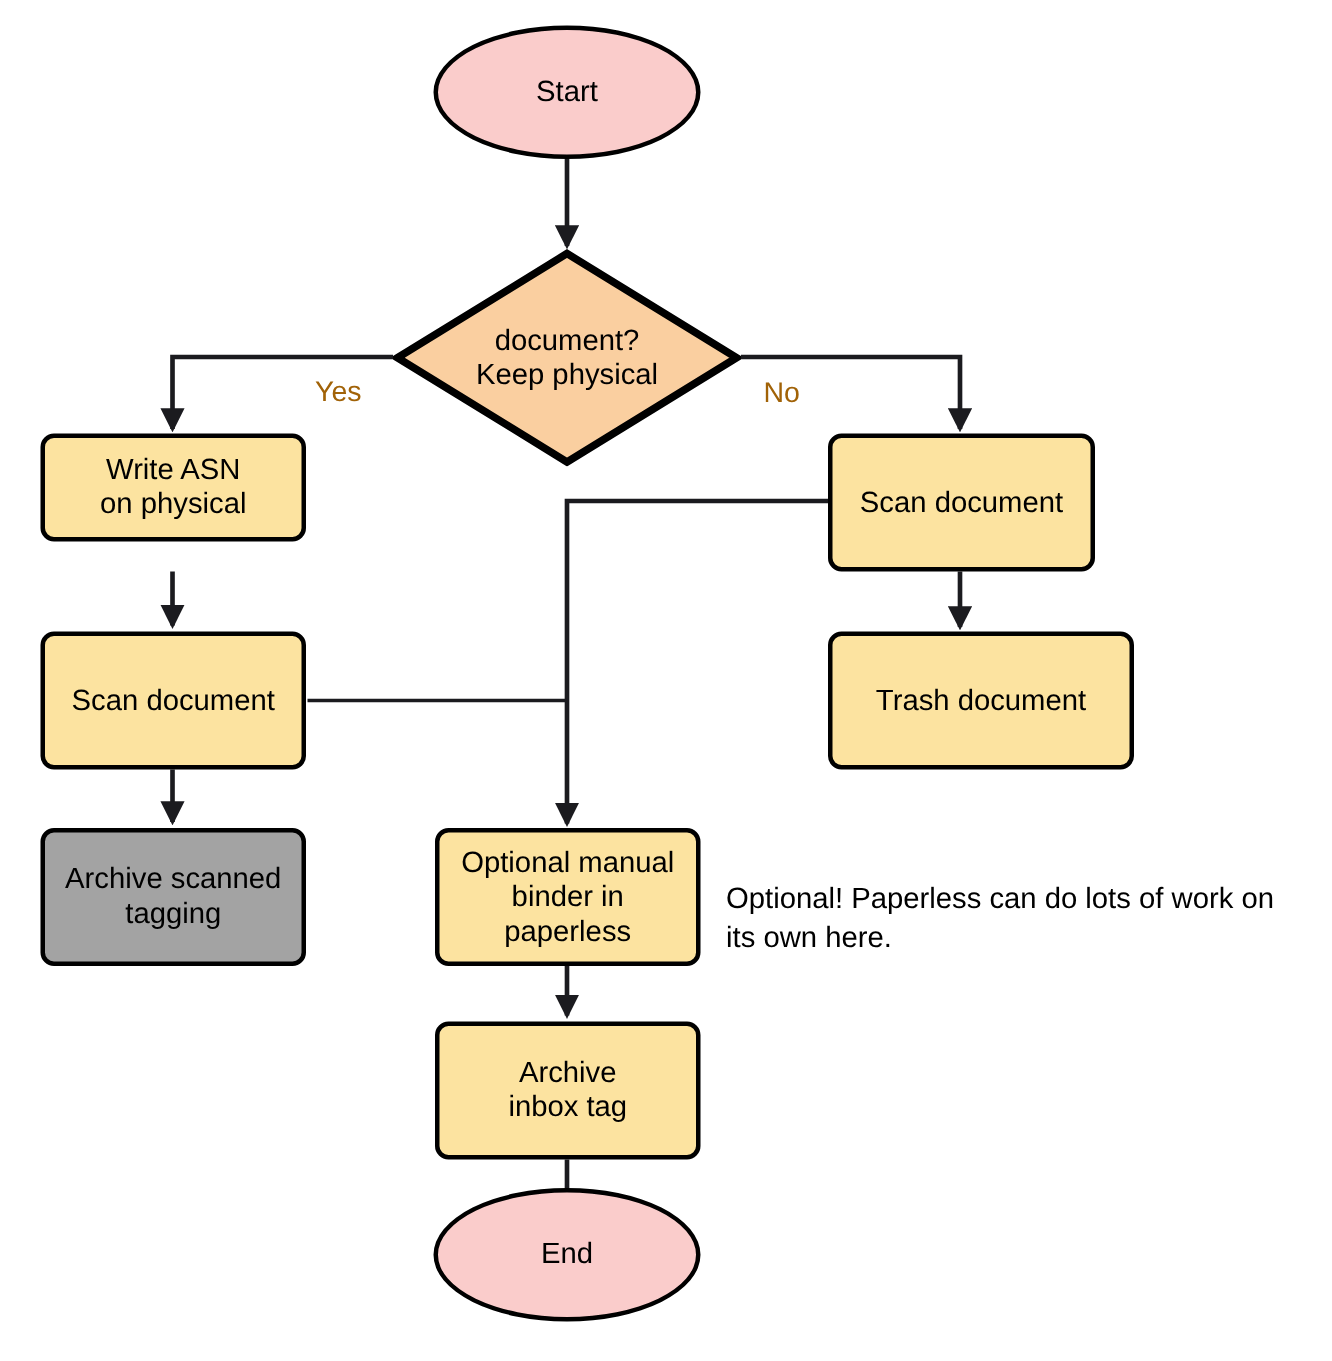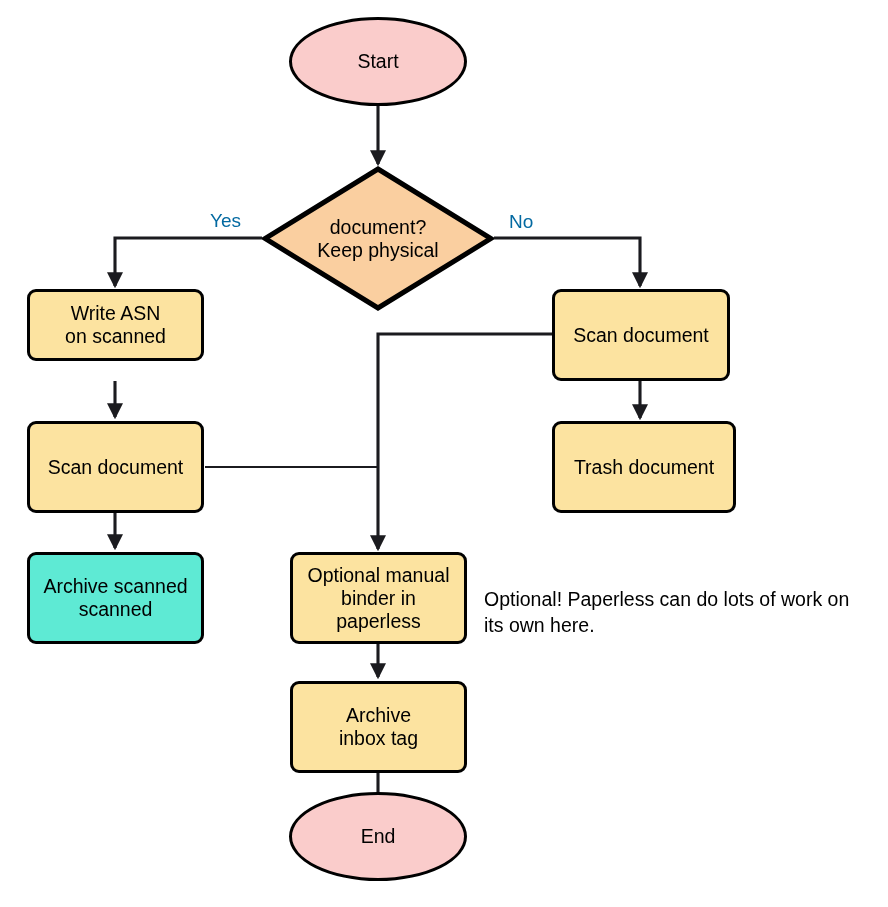--- a/index.html
+++ b/index.html
@@ -53,22 +53,23 @@
     width:100%; height:100%;
   }
   .diamond-label{
     position:relative;
     z-index:2;
     width:78%;
   }
   .edge-label{
     position:absolute;
     font-size:19px;
-    color:#0369a1;
+    color:#a16207;
     white-space:nowrap;
+    margin-top:41px;
   }
   .note{
     position:absolute;
     font-size:19.5px;
     color:#000000;
     line-height:1.32;
     white-space:pre-line;
   }
 </style>
 </head>
@@ -120,40 +121,40 @@
     </div>
   </div>
 
   <div class="edge-label" style="left:210px; top:210px;">Yes</div>
 
   <div class="edge-label" style="left:509px; top:211px;">No</div>
 
   <div class="node node-box" style="left:27px; top:289px; width:177px; height:72px; background:#fce3a0;">
     <div>
       <div>Write ASN</div>
-      <div>on scanned</div>
+      <div>on physical</div>
     </div>
   </div>
 
   <div class="node node-box" style="left:27px; top:421px; width:177px; height:92px; background:#fce3a0;">
     <span>Scan document</span>
   </div>
 
-  <div class="node node-box" style="left:27px; top:552px; width:177px; height:92px; background:#5eead4;">
+  <div class="node node-box" style="left:27px; top:552px; width:177px; height:92px; background:#a3a3a3;">
     <div>
       <div>Archive scanned</div>
-      <div>scanned</div>
+      <div>tagging</div>
     </div>
   </div>
 
   <div class="node node-box" style="left:552px; top:289px; width:178px; height:92px; background:#fce3a0;">
     <span>Scan document</span>
   </div>
 
-  <div class="node node-box" style="left:552px; top:421px; width:184px; height:92px; background:#fce3a0;">
+  <div class="node node-box" style="left:552px; top:421px; width:204px; height:92px; background:#fce3a0;">
     <span>Trash document</span>
   </div>
 
   <div class="node node-box" style="left:290px; top:552px; width:177px; height:92px; background:#fce3a0;">
     <div>
       <div>Optional manual</div>
       <div>binder in</div>
       <div>paperless</div>
     </div>
   </div>

